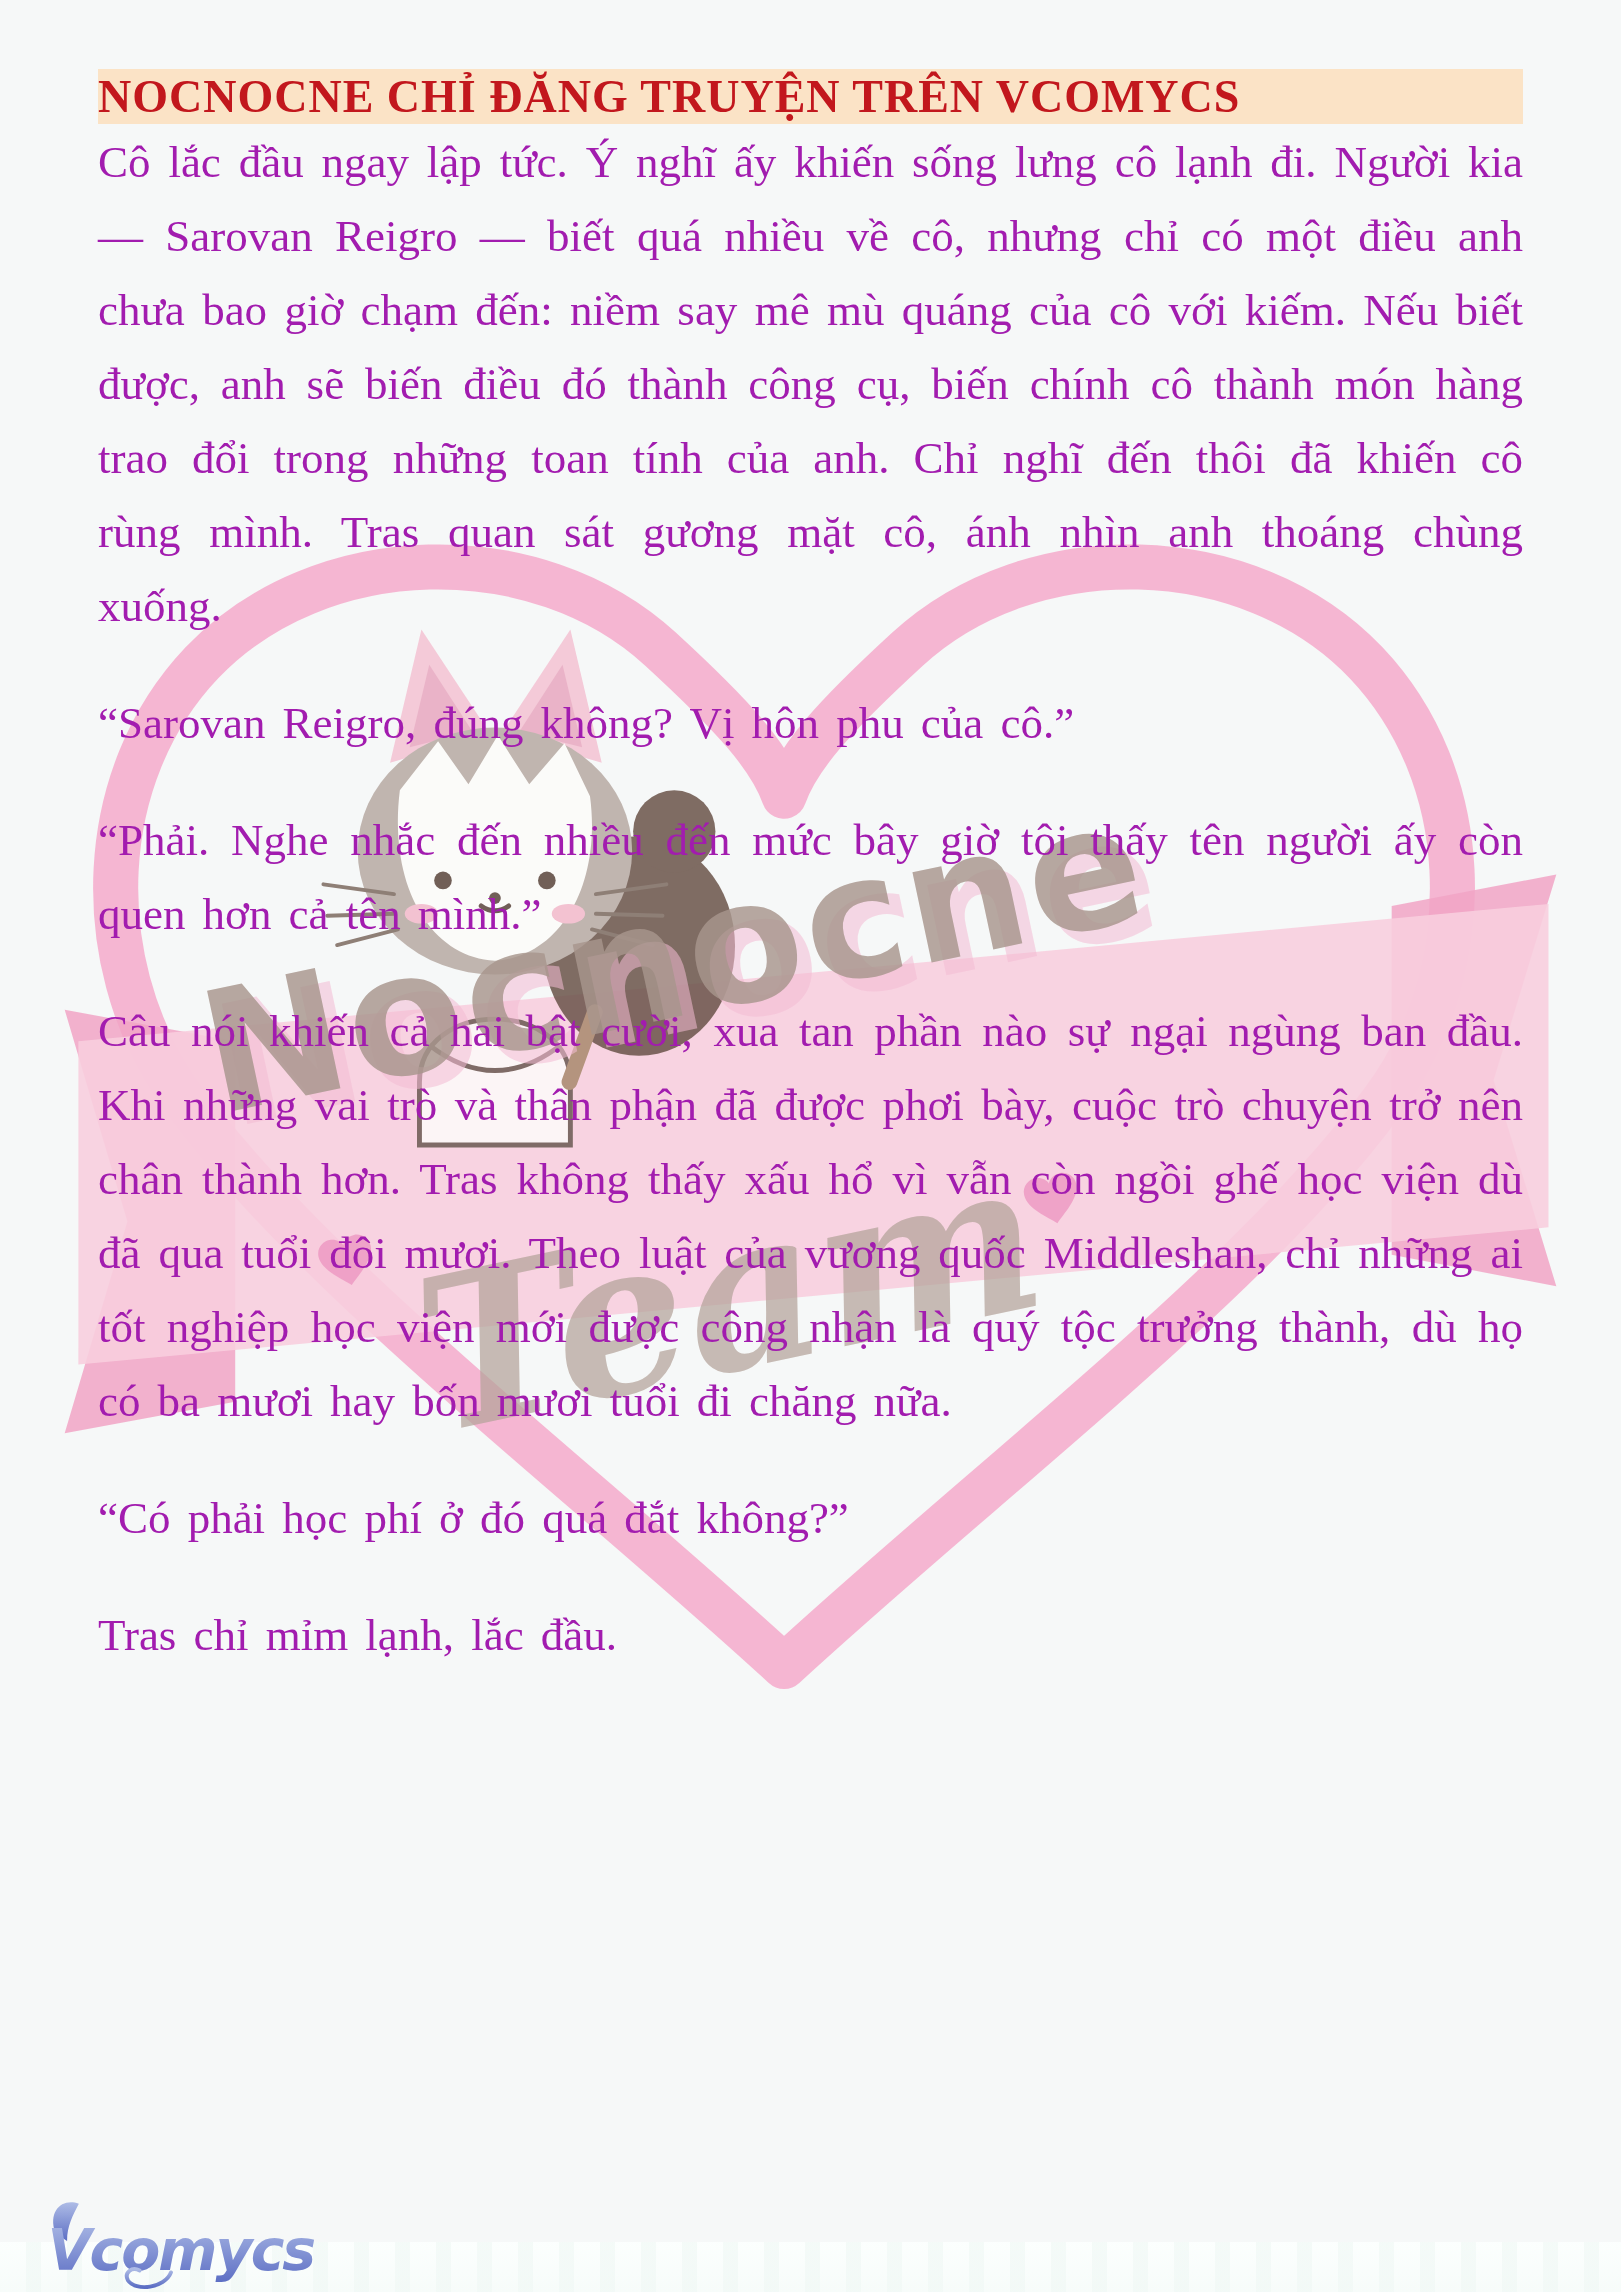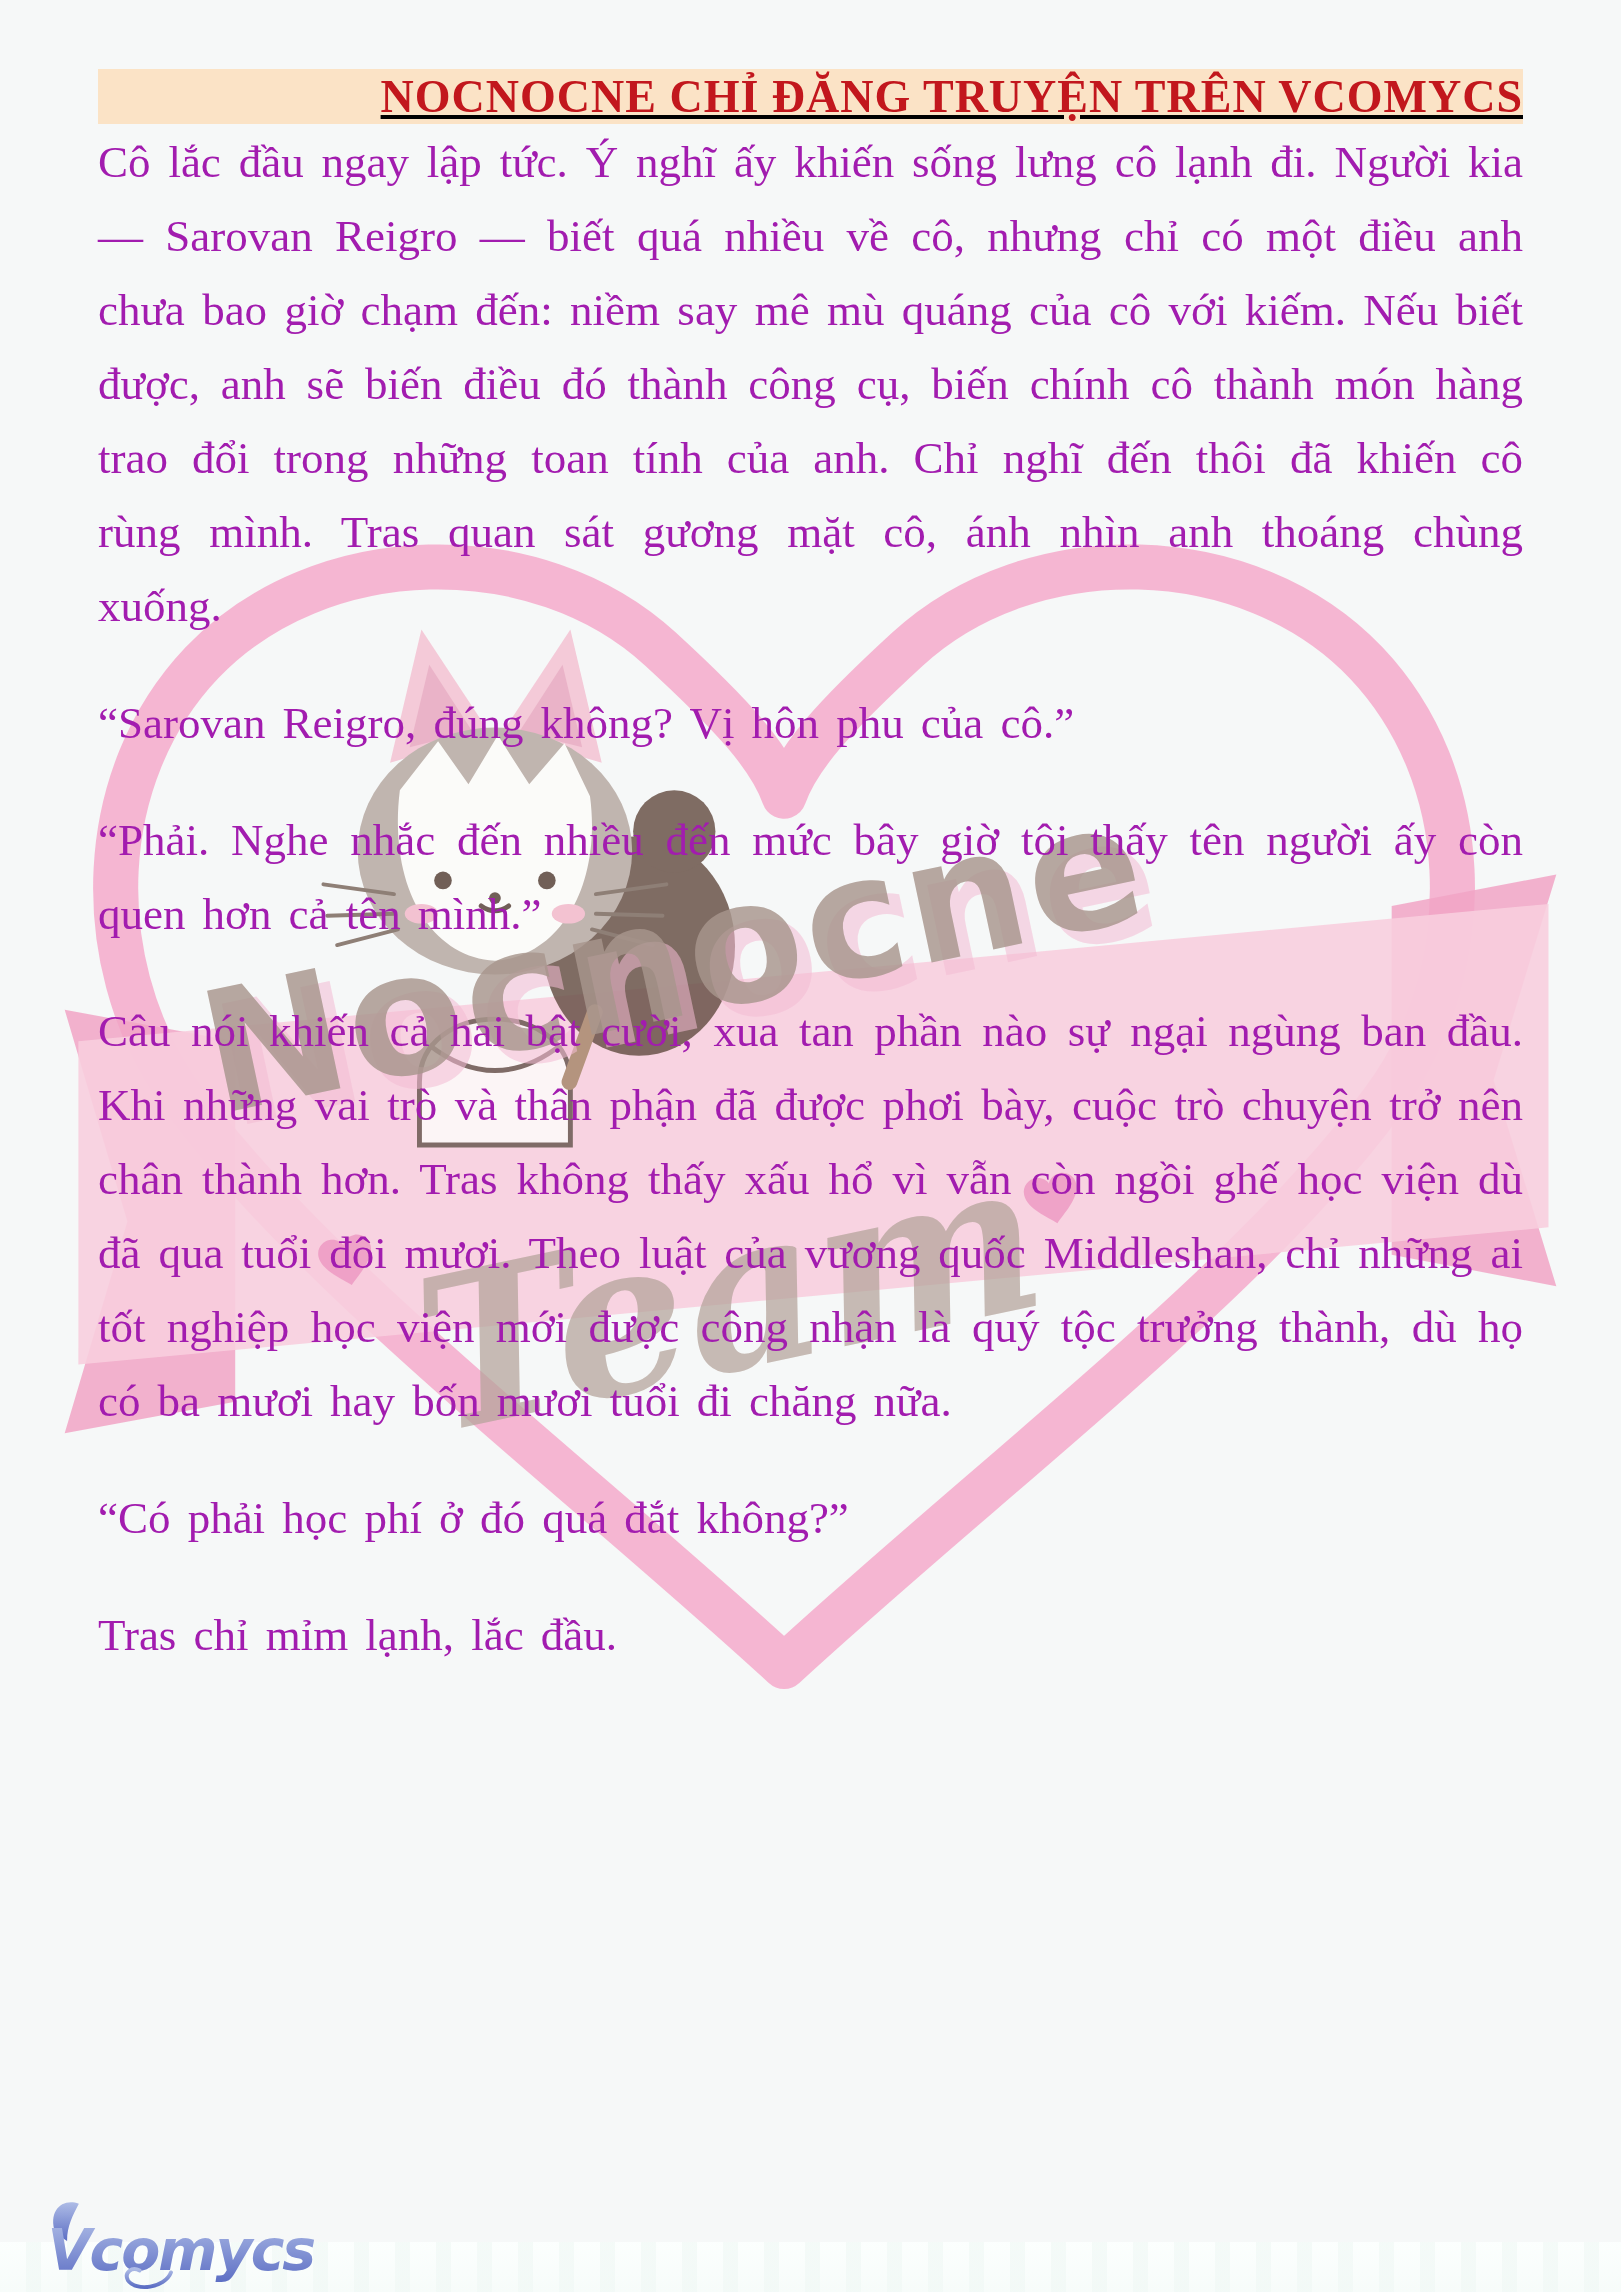--- a/index.html
+++ b/index.html
@@ -24,23 +24,22 @@
   }
   .wm-team{
     font-family:"DejaVu Serif", serif;
     font-style:italic;font-weight:bold;font-size:215px;
     opacity:.72;
   }
   
   .banner{
     position:absolute;left:98px;top:69px;width:1425px;height:55px;
     background:#fbe3c6;
-    display:flex;align-items:center;justify-content:flex-end;
+    display:flex;align-items:center;justify-content:flex-start;
     z-index:2;
-    text-decoration:underline;
   }
   .banner span{
     font-family:"Liberation Serif", serif;
     font-weight:bold;font-size:46px;line-height:55px;
     letter-spacing:1px;color:#c2171d;white-space:nowrap;
   }
   
   .content{
     position:absolute;left:98px;top:125px;width:1425px;
     z-index:1;

